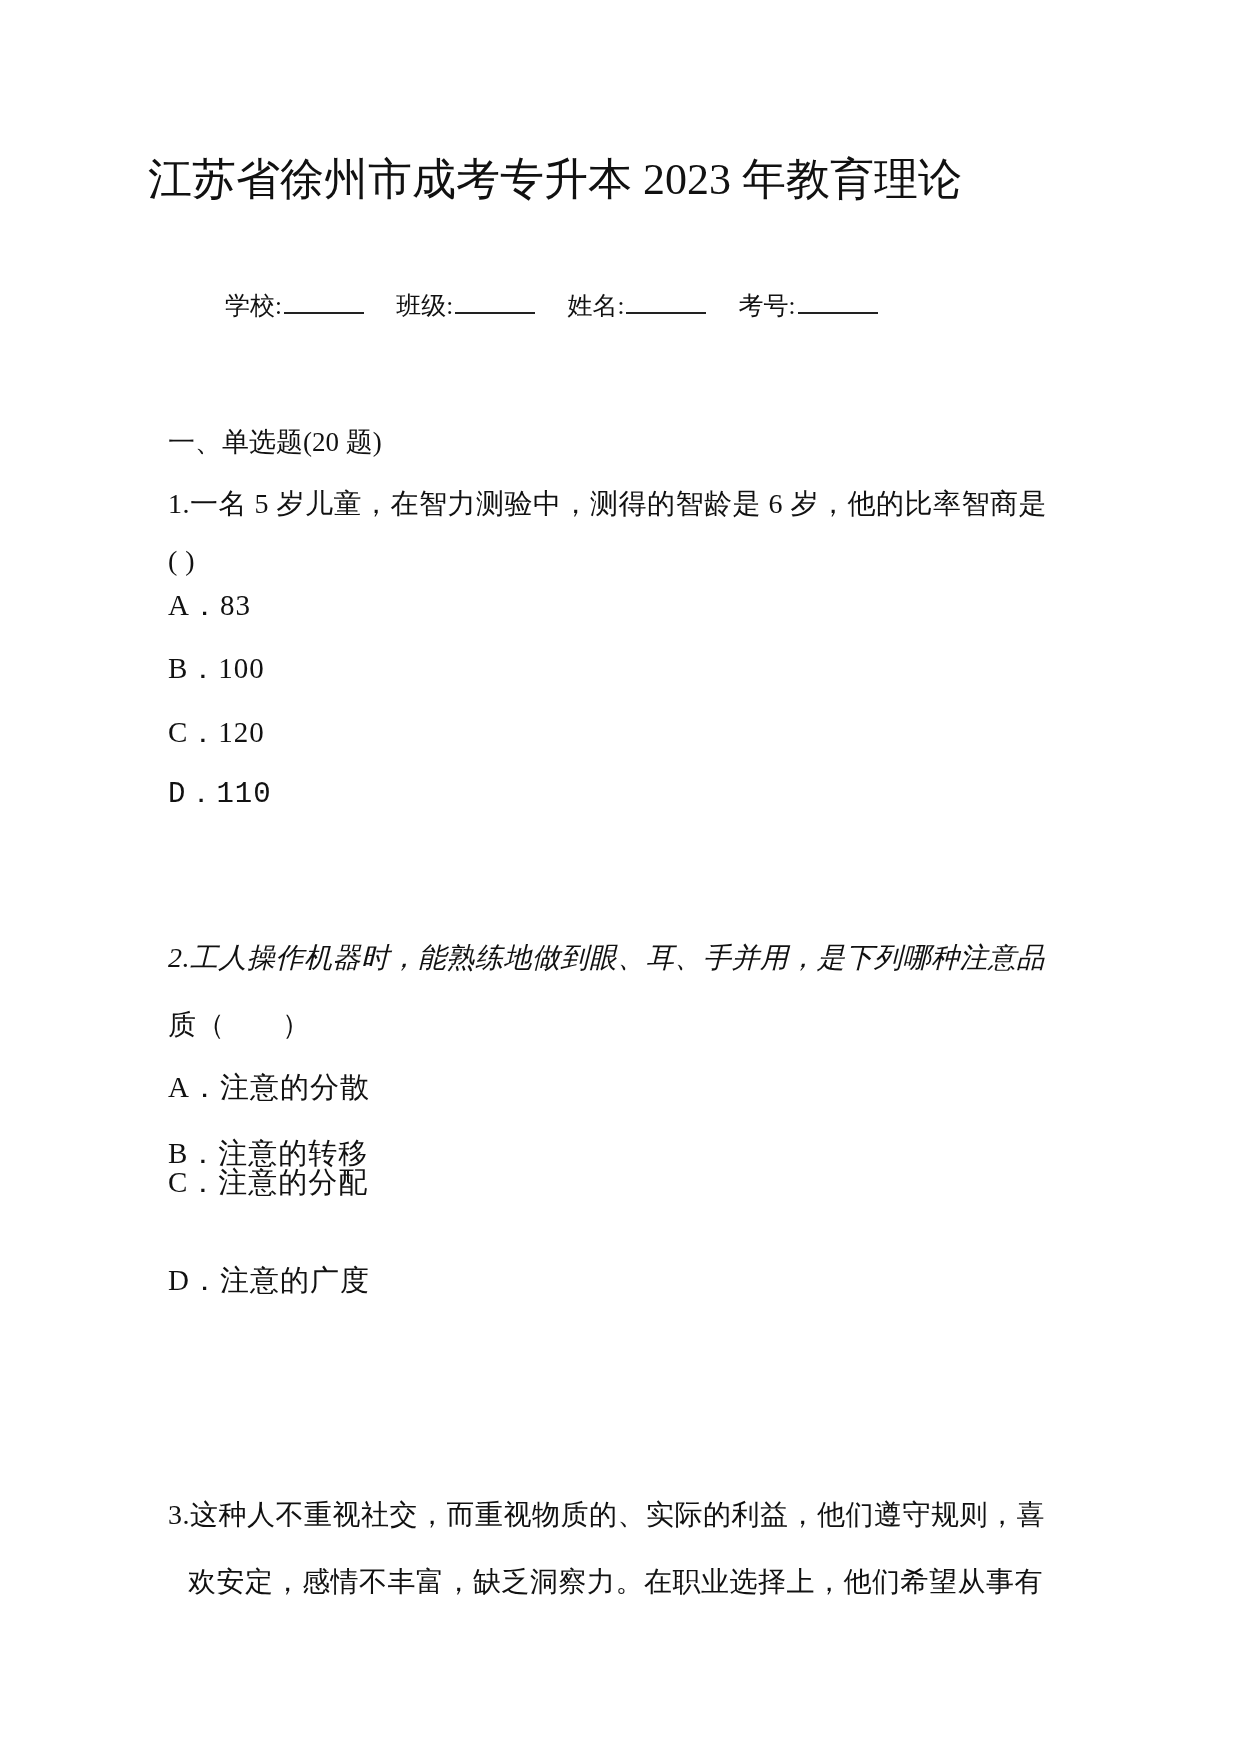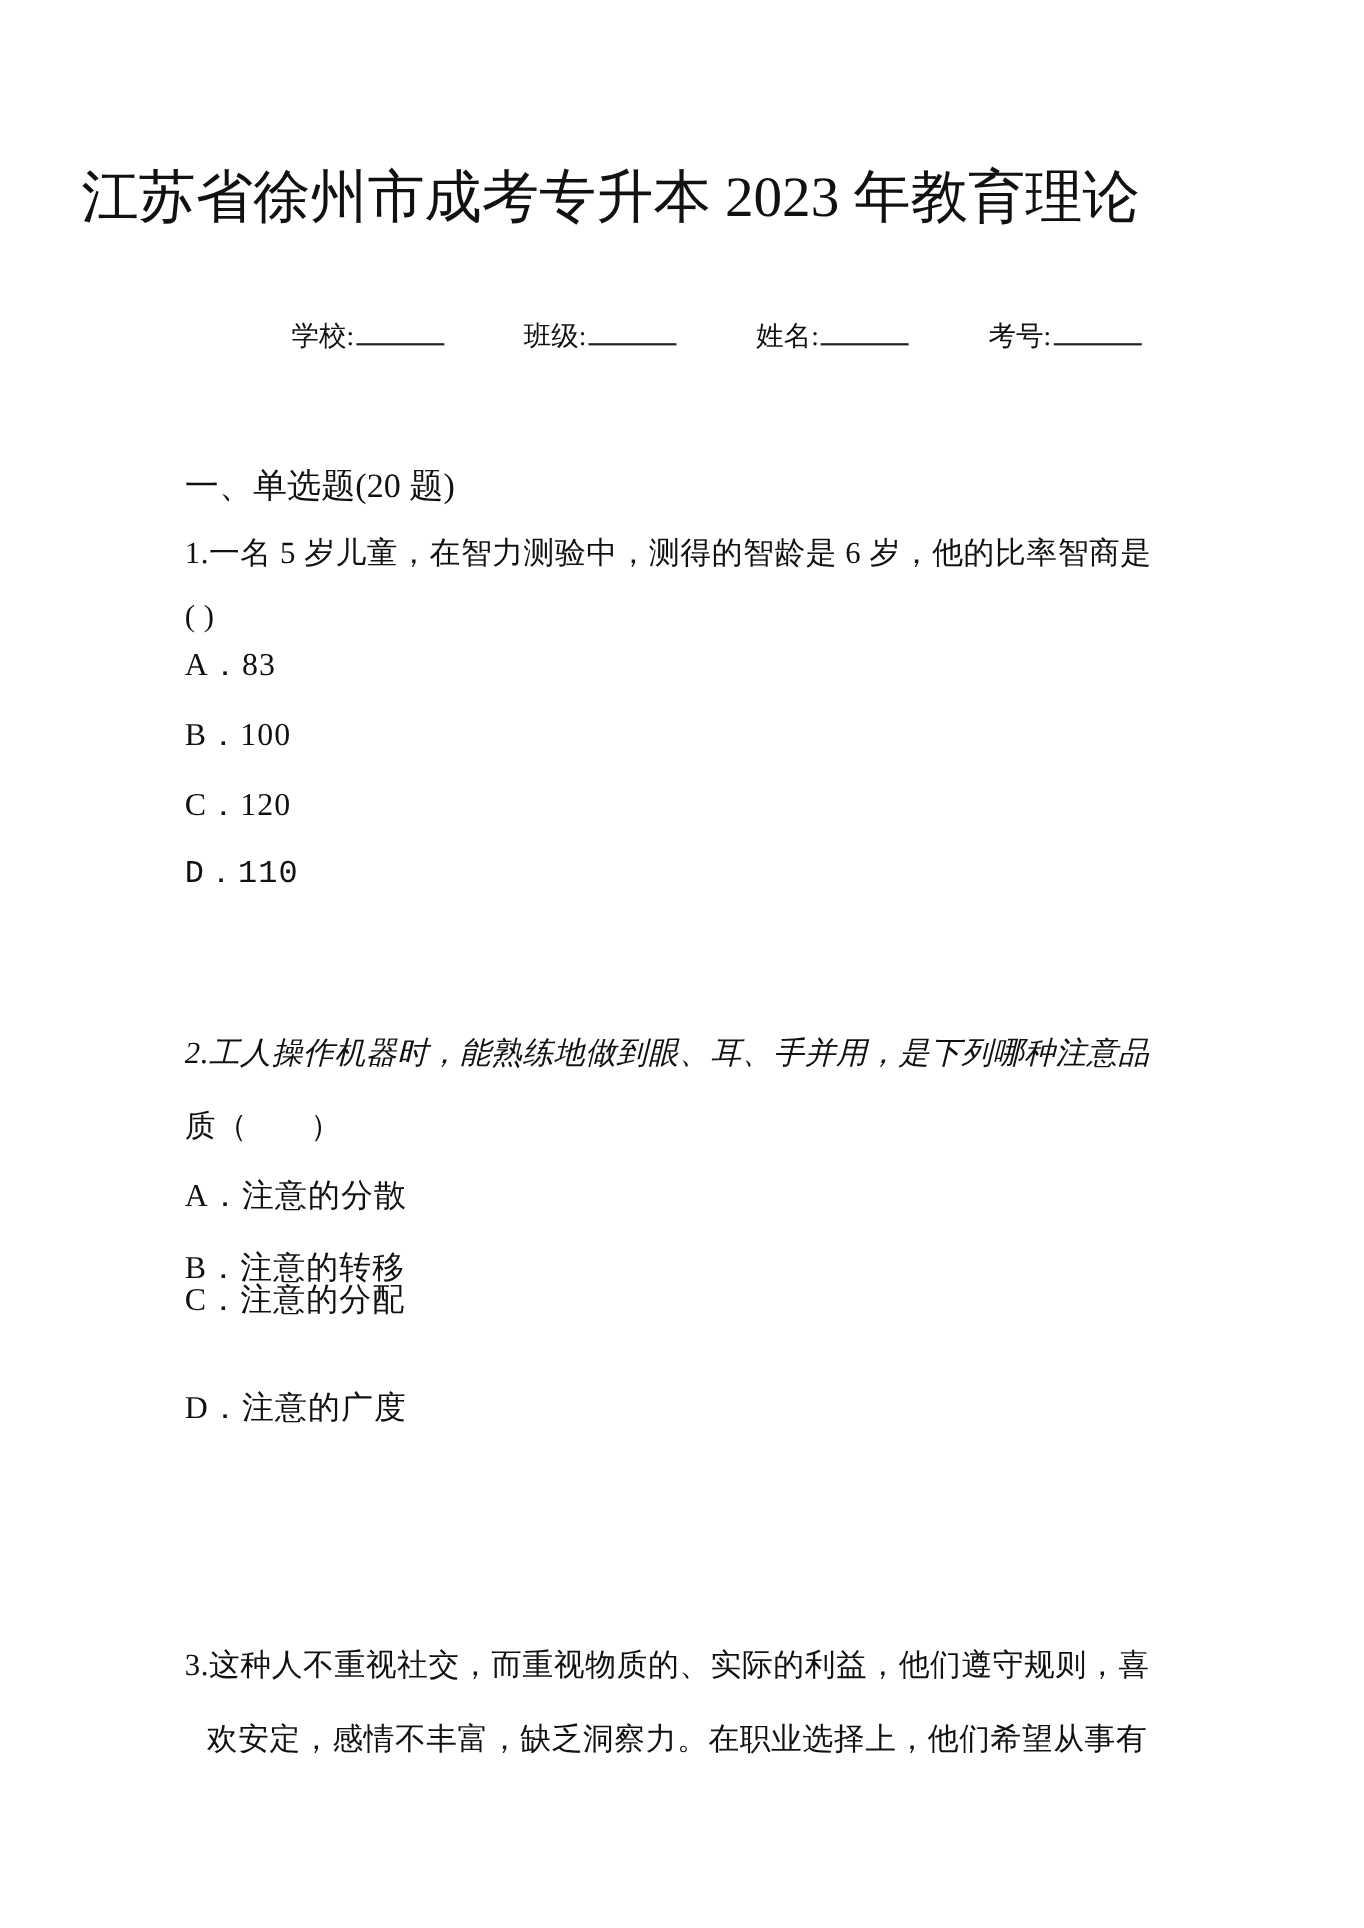--- a/index.html
+++ b/index.html
@@ -18,50 +18,50 @@
   .abs {
     position: absolute;
     white-space: nowrap;
   }
   
   .doc-title {
     left: 0;
     top: 146px;
     width: 1110px;
     text-align: center;
-    font-size: 52px;
+    font-size: 44px;
     line-height: 67px;
     font-weight: 400;
     white-space: nowrap;
   }
   .doc-title .title-line { display: block; }
   
   .info-row {
     left: 225px;
     top: 288px;
     font-size: 25px;
     line-height: 32px;
   }
-  .info-group { display: inline-block; margin-left: 40px; }
+  .info-group { display: inline-block; }
   .info-label { display: inline-block; }
   .blank-line {
     display: inline-block;
     width: 80px;
     height: 24px;
     border-bottom: 2px solid #222222;
     margin-left: 2px;
     margin-right: 26px;
     vertical-align: baseline;
   }
   .info-group:last-child .blank-line { margin-right: 0; }
   
   .section-heading {
     left: 168px;
     top: 424px;
-    font-size: 31px;
+    font-size: 27px;
     line-height: 36px;
   }
   
   .q-line {
     left: 168px;
     font-size: 28px;
     line-height: 40px;
     letter-spacing: 0.5px;
   }
   .option {

